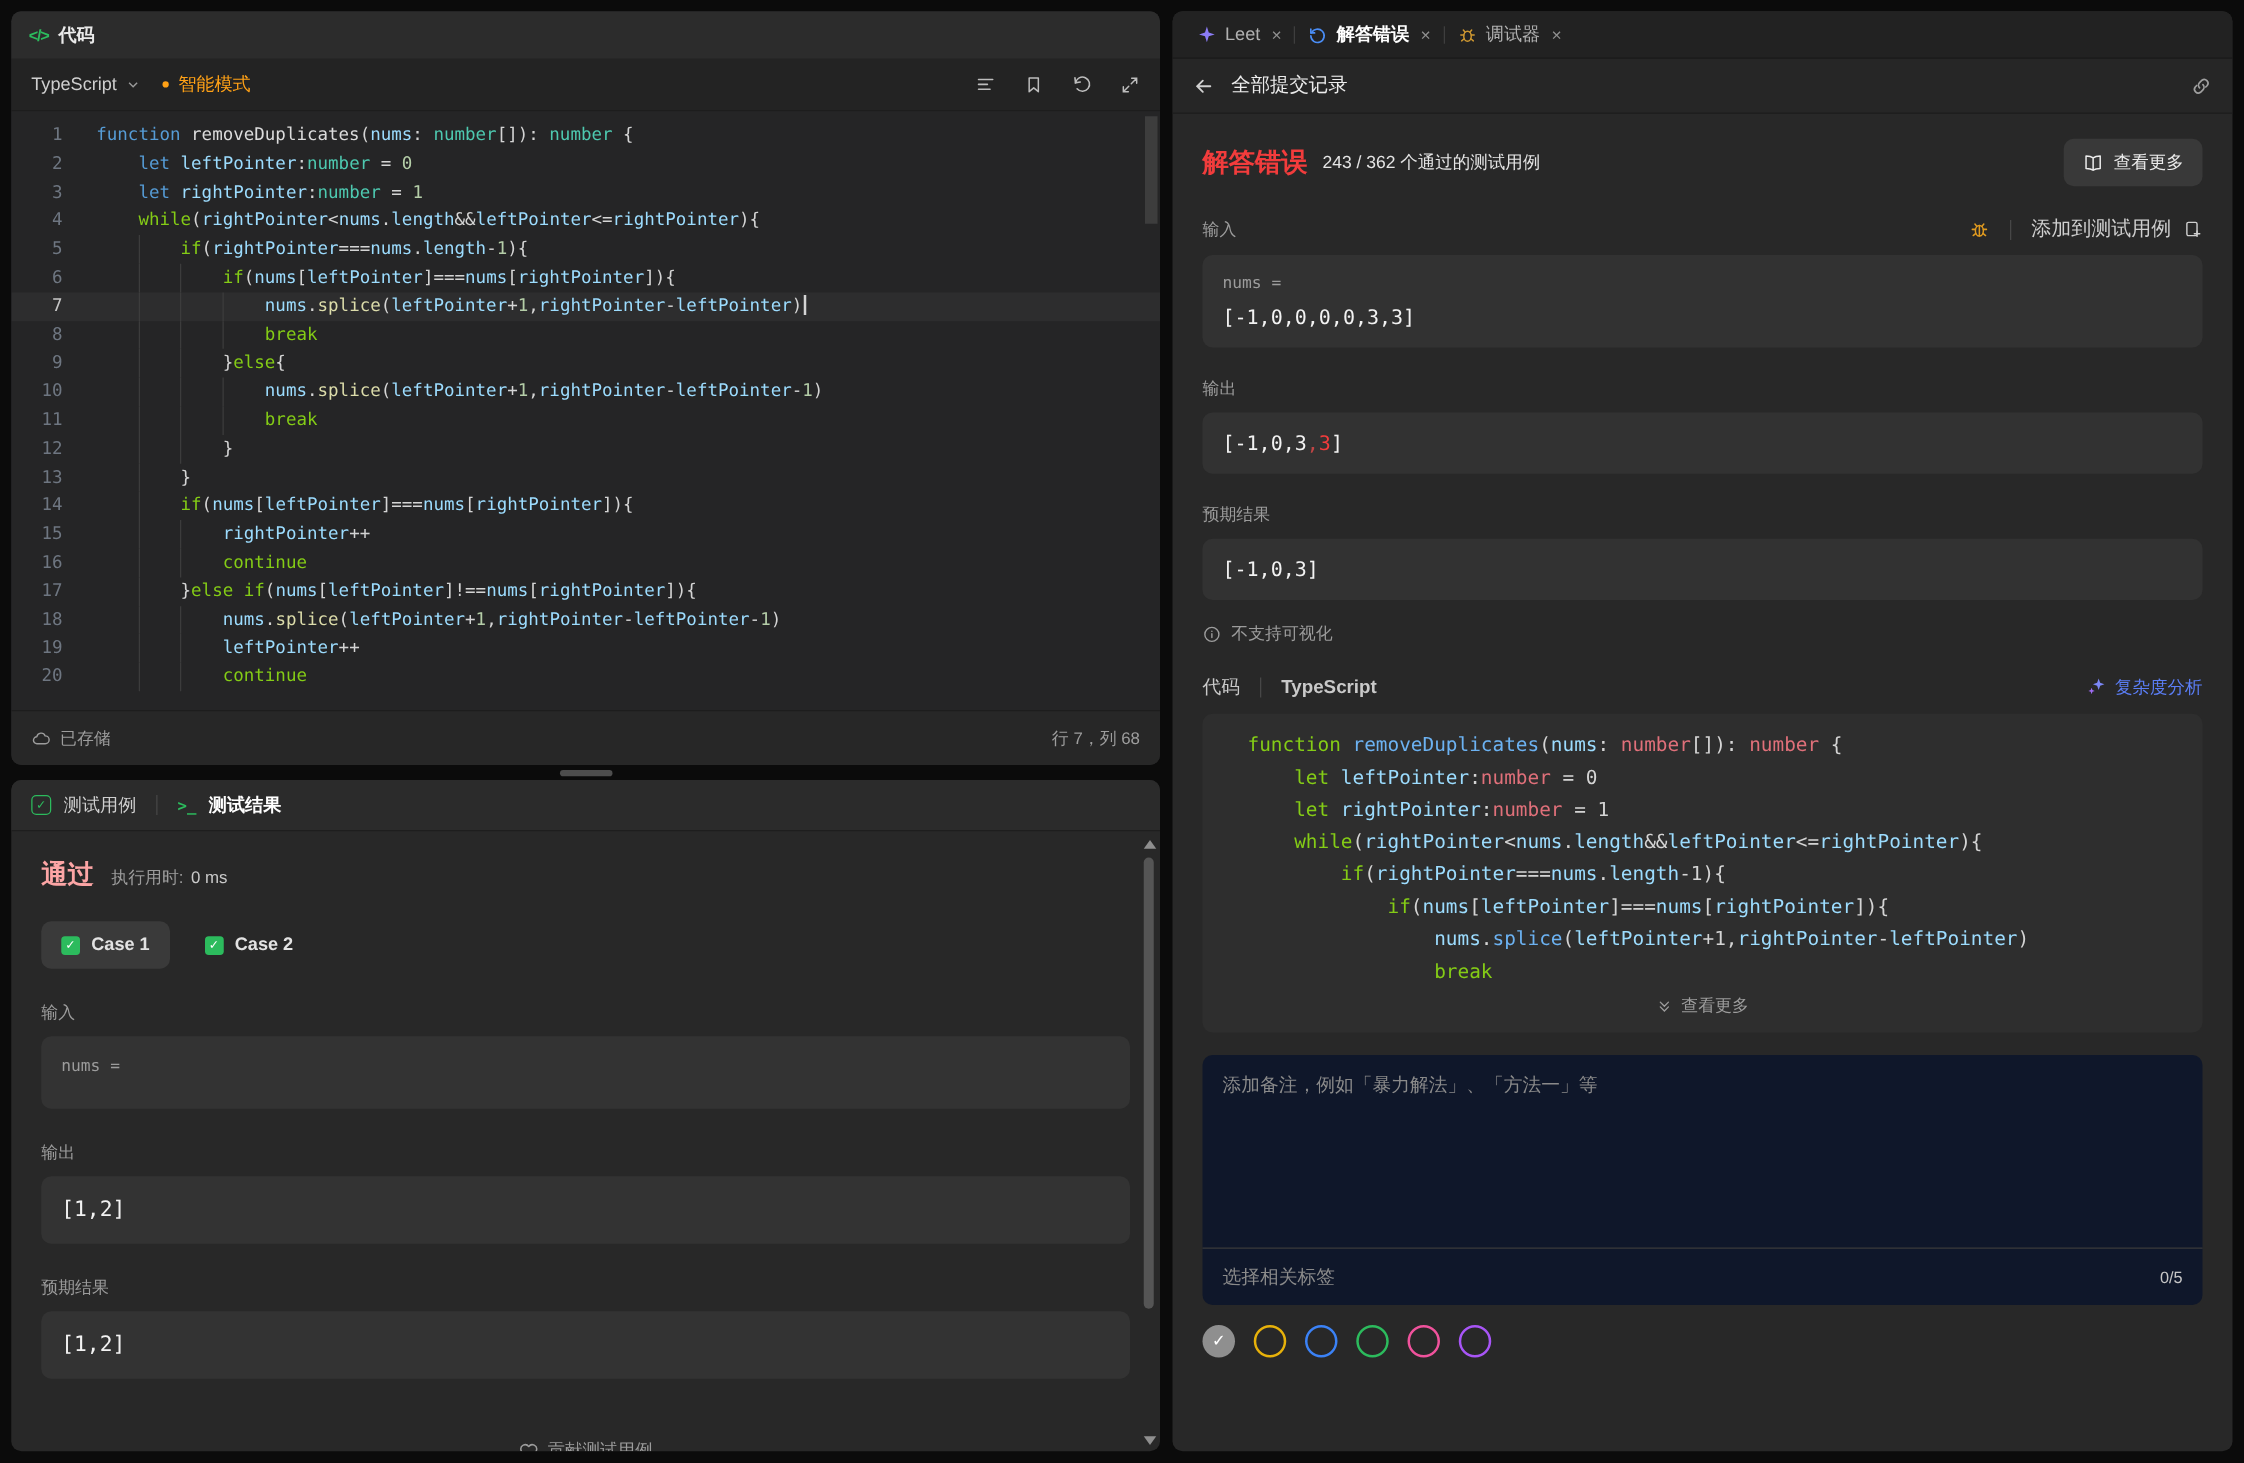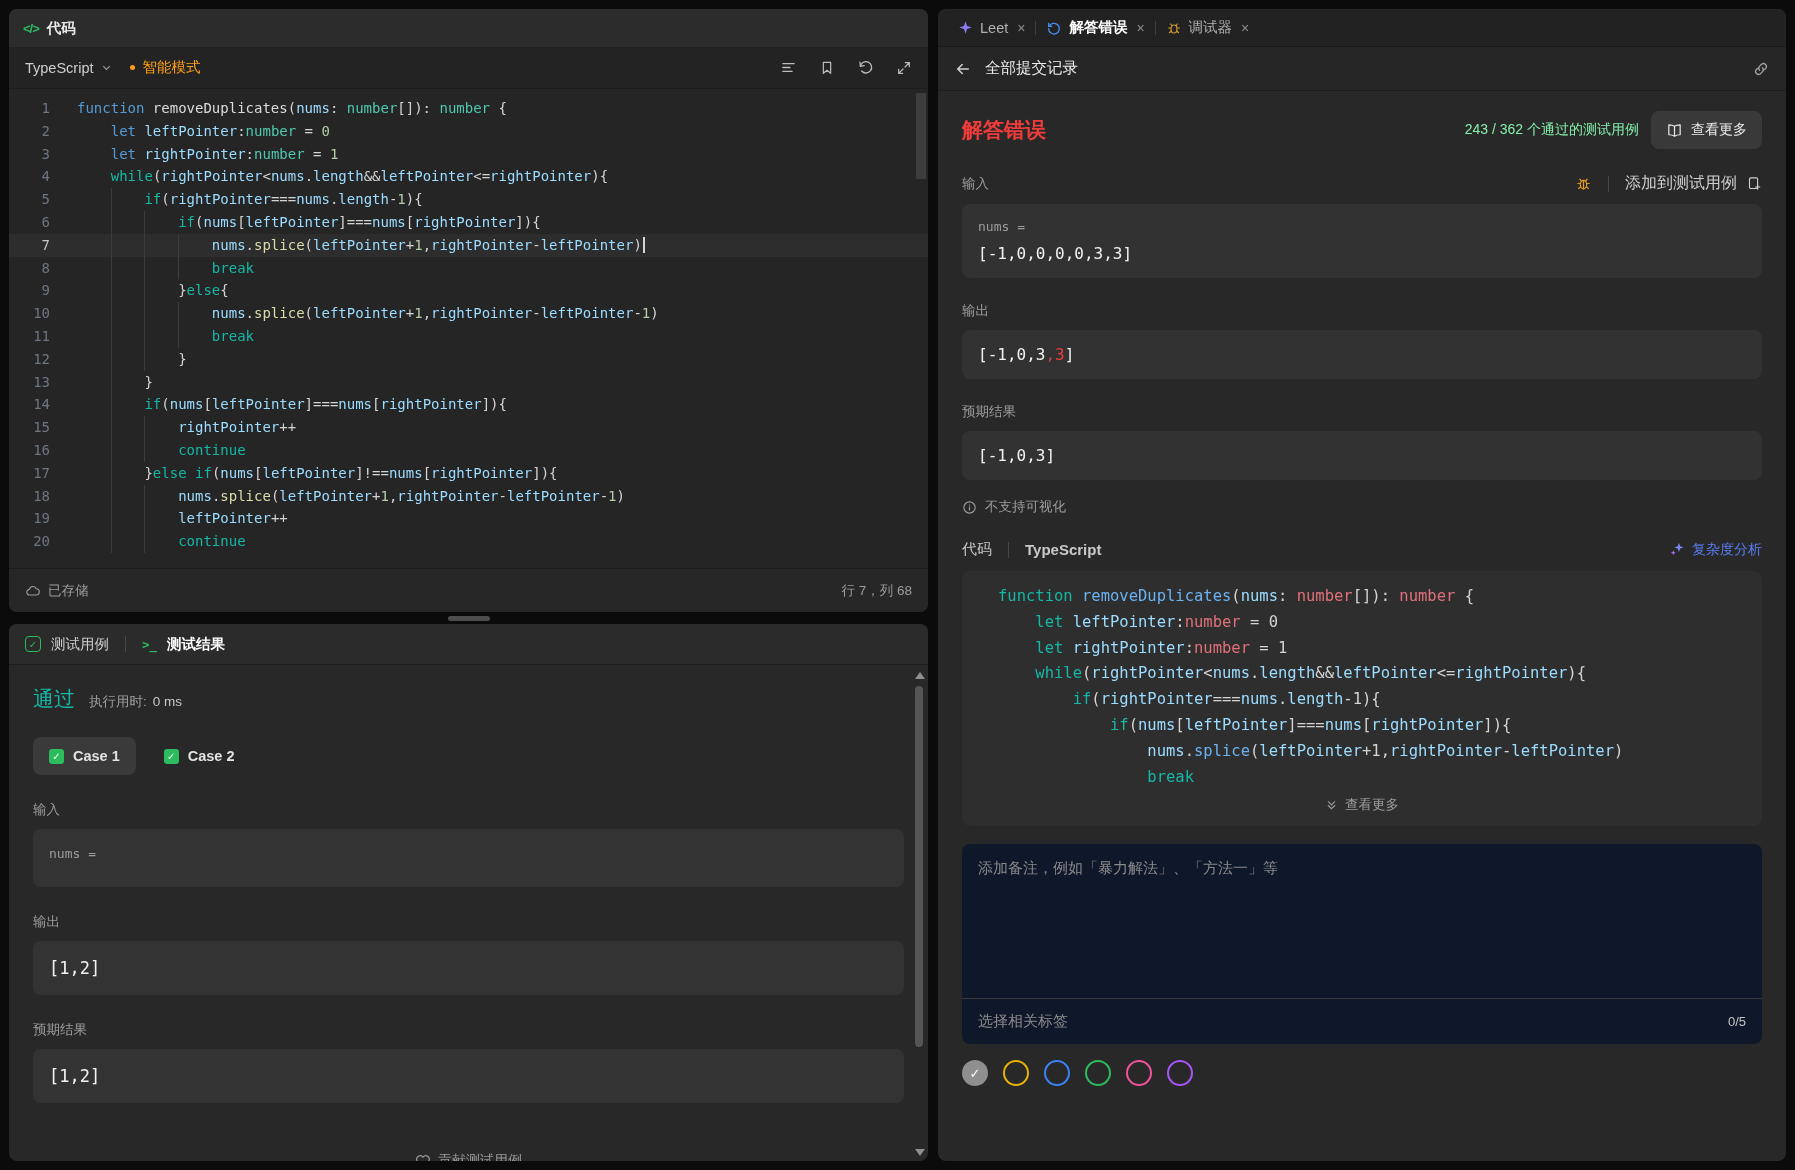--- a/index.html
+++ b/index.html
@@ -24,21 +24,21 @@
 
   .code-area { flex:1; position:relative; padding-top:8px; background:#252526;
     font-family:"DejaVu Sans Mono","Liberation Mono",monospace; font-size:14px; overflow:hidden;}
   .code-line { display:flex; height:22.8px; line-height:22.8px; white-space:pre; }
   .code-line.active { background:rgba(255,255,255,0.04); }
   .ln { flex:0 0 68px; text-align:right; padding-right:27px; color:#6e7681; }
   .code-line.active .ln { color:#c6c6c6; }
   .code-text { position:relative; flex:1; }
   .guide { position:absolute; top:0; bottom:0; width:1px; background:#3c3c3c; }
   .cursor { display:inline-block; width:2px; height:16px; background:#d4d4d4; vertical-align:-3px; margin-left:1px; }
-  .tk-kb{color:#569cd6}.tk-kp{color:#14b8a6}.tk-fn{color:#dcdcdc}.tk-v{color:#9cdcfe}
+  .tk-kb{color:#569cd6}.tk-kp{color:#84cc16}.tk-fn{color:#dcdcdc}.tk-v{color:#9cdcfe}
   .tk-t{color:#4ec9b0}.tk-n{color:#b5cea8}.tk-w{color:#d4d4d4}.tk-y{color:#dcdcaa}
   .tk-c{color:#e0707a}.tk-fb{color:#6cb2f2}
   .ed-scroll { position:absolute; top:4px; right:2px; width:10px; height:86px; background:#4a4a4a; opacity:.65; }
 
   .statusbar { height:44px; background:#272727; border-top:1px solid #1d1d1d; display:flex; align-items:center;
     padding:0 16px; color:#9d9d9d; font-size:13.5px; flex:none; }
   .statusbar .left { display:flex; align-items:center; gap:7px; }
   .statusbar .right { margin-left:auto; }
 
   
@@ -51,21 +51,21 @@
     padding:0 16px; gap:10px; font-size:14.5px; flex:none; }
   .chk-sq { width:16px; height:16px; border-radius:4px; border:1.5px solid #2cbb5d; color:#2cbb5d;
     font-size:10px; display:flex; align-items:center; justify-content:center; }
   .tests-header .lab1 { color:#cfcfcf; }
   .vdiv { width:1px; height:16px; background:#474747; margin:0 6px; }
   .term-glyph { color:#2cbb5d; font-family:"DejaVu Sans Mono",monospace; font-weight:700; font-size:12.5px; }
   .tests-header .lab2 { color:#ffffff; font-weight:700; }
 
   .tests-body { flex:1; padding:20px 24px 0; display:flex; flex-direction:column; overflow:hidden; }
   .verdict-row { display:flex; align-items:baseline; gap:14px; }
-  .pass { color:#14b8a6; font-size:21px; font-weight:400; }
+  .pass { color:#fca5a5; font-size:21px; font-weight:700; }
   .rt-lab { color:#9c9c9c; font-size:13.5px; }
   .rt-val { color:#c9c9c9; font-size:13.5px; margin-left:-8px; }
   .cases-row { display:flex; gap:12px; margin-top:24px; }
   .case-chip { display:flex; align-items:center; gap:9px; height:38px; padding:0 16px; border-radius:8px;
     font-size:14.5px; font-weight:600; color:#e3e3e3; cursor:pointer; }
   .case-chip.active { background:#3a3a3a; }
   .case-check { width:15px; height:15px; border-radius:3px; background:#2cbb5d; color:#fff; font-size:10px;
     display:flex; align-items:center; justify-content:center; }
   .field-label { margin-top:26px; font-size:13.5px; color:#9c9c9c; }
   .value-box { margin-top:10px; background:#333333; border-radius:8px; padding:17px 16px;
@@ -85,21 +85,21 @@
   .tab.active { color:#fff; font-weight:700; }
   .tab .x { color:#8f8f8f; font-size:14px; margin-left:2px; font-weight:400; }
   .tabdiv { width:1px; height:14px; background:#3e3e3e; }
   .subheader { height:44px; background:#262626; border-bottom:1px solid #1d1d1d; display:flex; align-items:center; padding:0 16px; gap:13px; flex:none; }
   .subheader .title { color:#ececec; font-size:15.5px; }
   .subheader .spacer { flex:1; }
 
   .result-body { flex:1; padding:20px 24px 0; display:flex; flex-direction:column; overflow:hidden; }
   .title-row { display:flex; align-items:center; gap:12px; }
   .res-verdict { color:#f23c3c; font-size:21px; font-weight:700; }
-  .res-summary { color:#86efac; font-size:14px; flex:1;text-align:right; }
+  .res-summary { color:#e5e5e5; font-size:14px; flex:1; }
   .official-btn { display:flex; align-items:center; gap:8px; background:#393939; border-radius:8px; height:38px;
     padding:0 15px; color:#ececec; font-size:14px; cursor:pointer; }
   .inlabel-row { margin-top:24px; display:flex; align-items:center; }
   .inlabel-row .lab { font-size:13.5px; color:#9c9c9c; }
   .inlabel-row .right { margin-left:auto; display:flex; align-items:center; gap:10px; color:#cfcfcf; font-size:16px; }
   .rbox { margin-top:10px; background:#323232; border-radius:8px; padding:15px 16px;
     font-family:"DejaVu Sans Mono","Liberation Mono",monospace; }
   .rbox .var { font-size:13px; color:#9c9c9c; margin-bottom:10px; }
   .rbox .val { font-size:16px; color:#f2f2f2; }
   .seg-pl{color:#f2f2f2}.seg-rdim{color:#c04545}.seg-r{color:#f23c3c}

